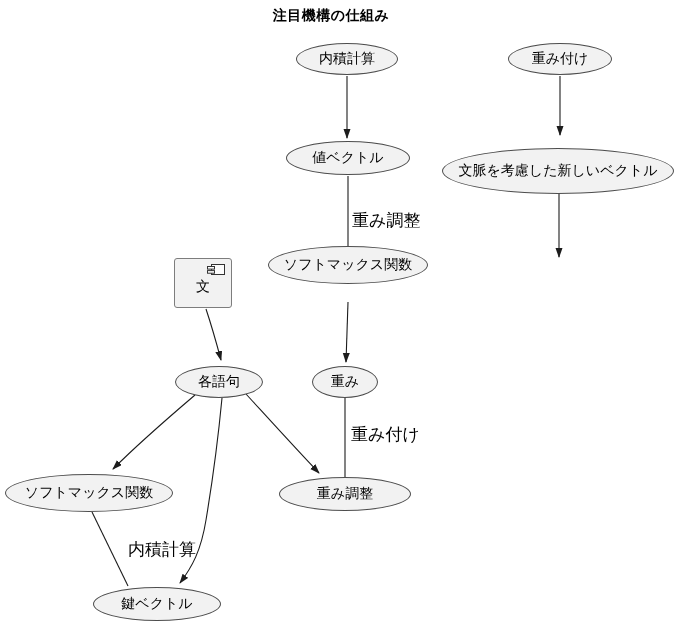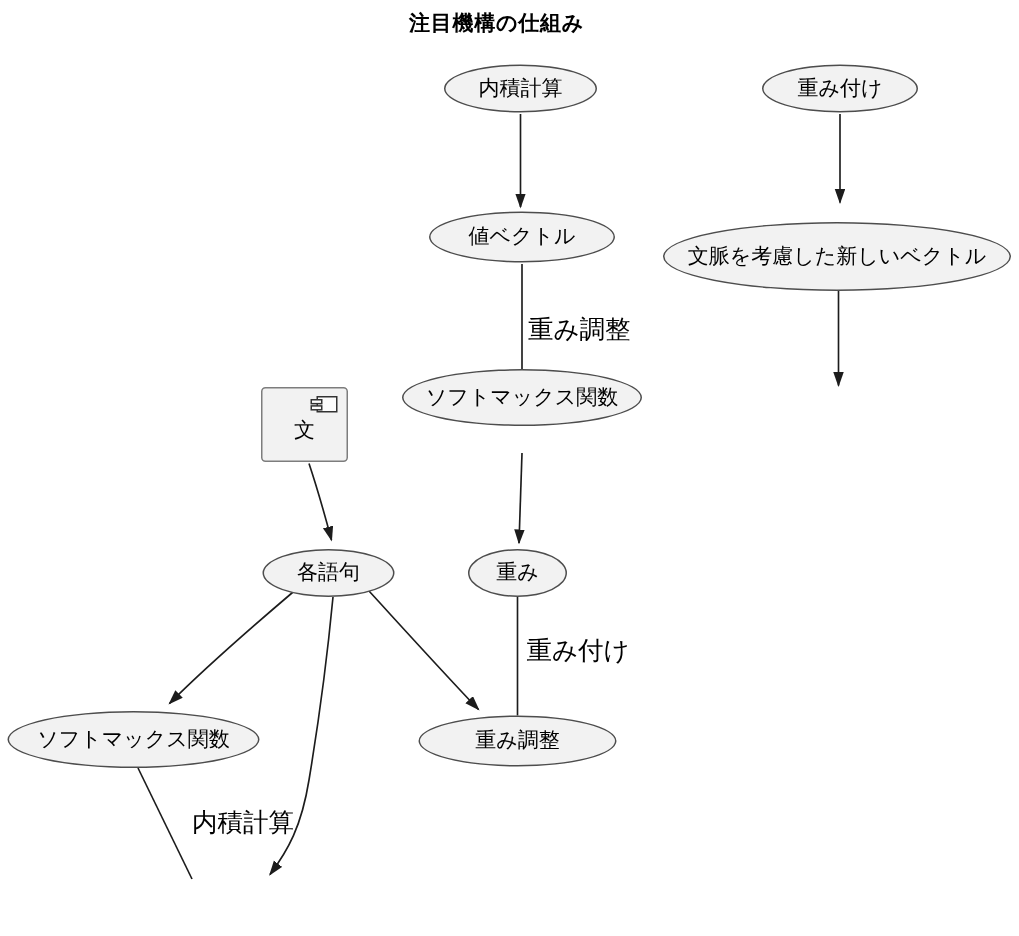--- a/index.html
+++ b/index.html
@@ -79,20 +79,23 @@
   </div>
 
   <div class="node ellipse" style="left:5px;top:474px;width:168px;height:38px">
     <span>ソフトマックス関数</span>
   </div>
 
   <div class="node ellipse" style="left:279px;top:477px;width:132px;height:34px">
     <span>重み調整</span>
   </div>
 
+  <div class="node ellipse" style="left:93px;top:587px;width:128px;height:34px">
+    <span>鍵ベクトル</span>
+  </div>
 
   <div class="node rectnode" style="left:174px;top:258px;width:58px;height:50px">
     <svg class="component-icon" width="20" height="14" viewBox="0 0 20 14">
       <rect x="5.5" y="1.5" width="13" height="10" fill="#fcfcfc" stroke="#333"></rect>
       <rect x="1.5" y="3.5" width="7" height="2.6" fill="#fcfcfc" stroke="#333"></rect>
       <rect x="1.5" y="7.6" width="7" height="2.6" fill="#fcfcfc" stroke="#333"></rect>
     </svg>
     <span style="margin-top:8px">文</span>
   </div>
 

